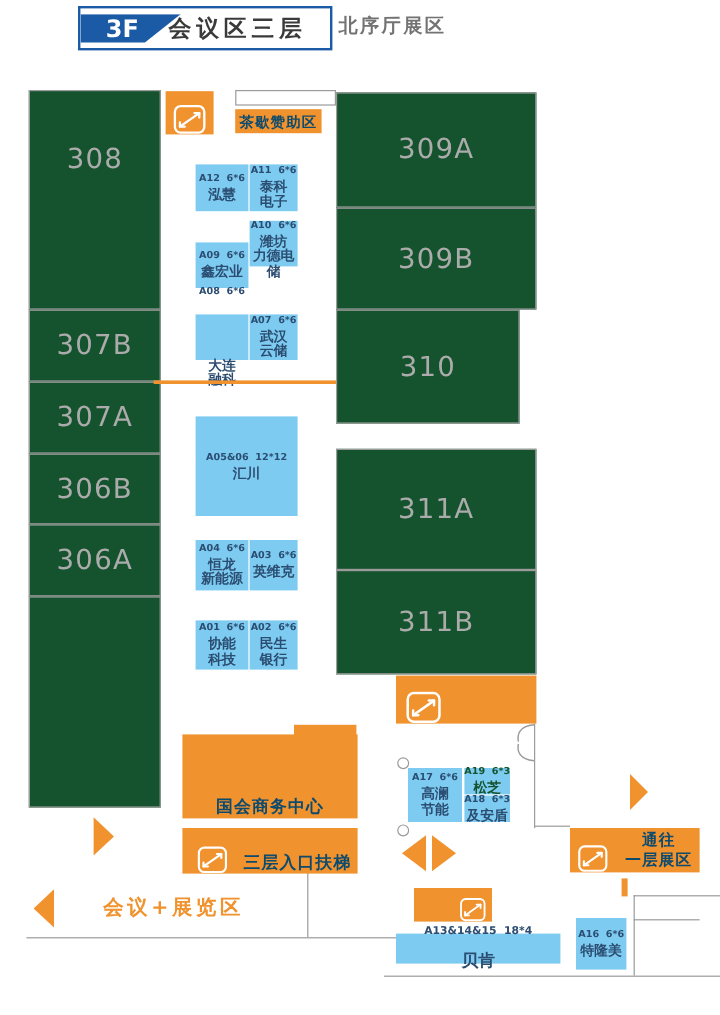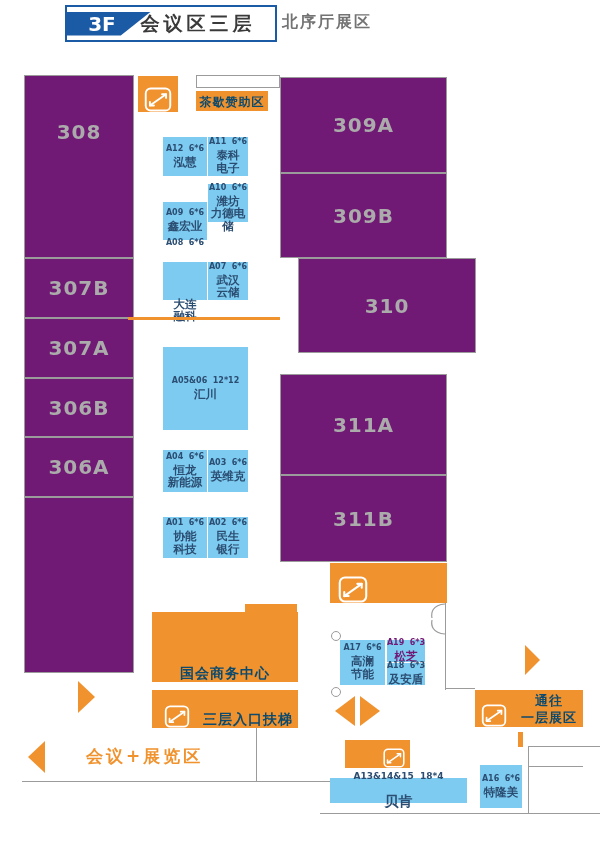--- a/index.html
+++ b/index.html
@@ -1,19 +1,19 @@
 <!DOCTYPE html>
 <html><head>
 <meta charset="utf-8">
 <style>
   html,body{margin:0;padding:0;background:#fff;font-family:"DejaVu Sans","Liberation Sans",sans-serif;}
   #canvas{position:relative;width:600px;height:846px;background:#fff;overflow:hidden;}
   .abs{position:absolute;box-sizing:border-box;}
-  .room{border:1px solid #9B9B9B;background:#701a75;display:flex;align-items:center;justify-content:center;
-        color:#ABABAB;font-size:20px;letter-spacing:1px;font-weight:bold;}
+  .room{border:1px solid #9B9B9B;background:#14532d;display:flex;align-items:center;justify-content:center;
+        color:#ABABAB;font-size:23px;letter-spacing:1px;}
   .room.upper{align-items:flex-start;padding-top:44px;}
   .booth{background:#7DCBF1;color:#2B4D71;display:flex;flex-direction:column;align-items:center;
          justify-content:center;text-align:center;font-weight:bold;line-height:1.1;}
   .booth .bh{font-size:8px;white-space:pre;margin-bottom:2px;}
   .booth .bn{font-size:11.5px;white-space:pre-line;}
   .booth.wide{flex-direction:column;gap:12px;}
   .booth.wide .bh{font-size:9px;margin:0;}
   .booth.wide .bn{font-size:14px;}
   .zone{background:#F0922D;color:#0c4a6e;font-weight:bold;display:flex;align-items:flex-end;
         justify-content:center;text-align:center;letter-spacing:1px;}
@@ -75,21 +75,21 @@
     </div>
     <div class="abs room" style="left: 24px; top: 497px; width: 110px; height: 176px;">
       <span></span>
     </div>
     <div class="abs room" style="left: 280px; top: 77px; width: 167px; height: 96px;">
       <span>309A</span>
     </div>
     <div class="abs room" style="left: 280px; top: 173px; width: 167px; height: 85px;">
       <span>309B</span>
     </div>
-    <div class="abs room" style="left: 280px; top: 258px; width: 178px; height: 95px; margin-left: 18px;">
+    <div class="abs room" style="left: 280px; top: 258px; width: 153px; height: 95px;">
       <span>310</span>
     </div>
     <div class="abs room" style="left: 280px; top: 374px; width: 167px; height: 101px; text-align: center;">
       <span>311A</span>
     </div>
     <div class="abs room" style="left: 280px; top: 475px; width: 167px; height: 87px;">
       <span>311B</span>
     </div>
     <div class="abs booth" style="left: 163px; top: 137px; width: 44px; height: 39px; background: rgb(125, 203, 241); color: rgb(43, 77, 113);">
       <div class="bh">A12  6*6</div>
@@ -140,21 +140,21 @@
     <div class="abs booth" style="left: 208px; top: 517px; width: 40px; height: 41px; background: rgb(125, 203, 241); color: rgb(43, 77, 113);">
       <div class="bh">A02  6*6</div>
       <div class="bn">民生
 银行</div>
     </div>
     <div class="abs booth" style="left: 340px; top: 640px; width: 45px; height: 45px; background: rgb(125, 203, 241); color: rgb(43, 77, 113);">
       <div class="bh">A17  6*6</div>
       <div class="bn">高澜
 节能</div>
     </div>
-    <div class="abs booth" style="left: 387px; top: 640px; width: 38px; height: 22px; background: rgb(125, 203, 241); color: #701a75;">
+    <div class="abs booth" style="left: 387px; top: 640px; width: 38px; height: 22px; background: rgb(125, 203, 241); color: #14532d;">
       <div class="bh">A19  6*3</div>
       <div class="bn">松芝</div>
     </div>
     <div class="abs booth" style="left: 387px; top: 663px; width: 38px; height: 22px; background: rgb(125, 203, 241); color: rgb(43, 77, 113);">
       <div class="bh">A18  6*3</div>
       <div class="bn">及安盾</div>
     </div>
     <div class="abs booth wide" style="left: 330px; top: 778px; width: 137px; height: 25px; background: rgb(125, 203, 241); color: rgb(43, 77, 113);">
       <div class="bh">A13&amp;14&amp;15  18*4</div>
       <div class="bn">贝肯</div>

